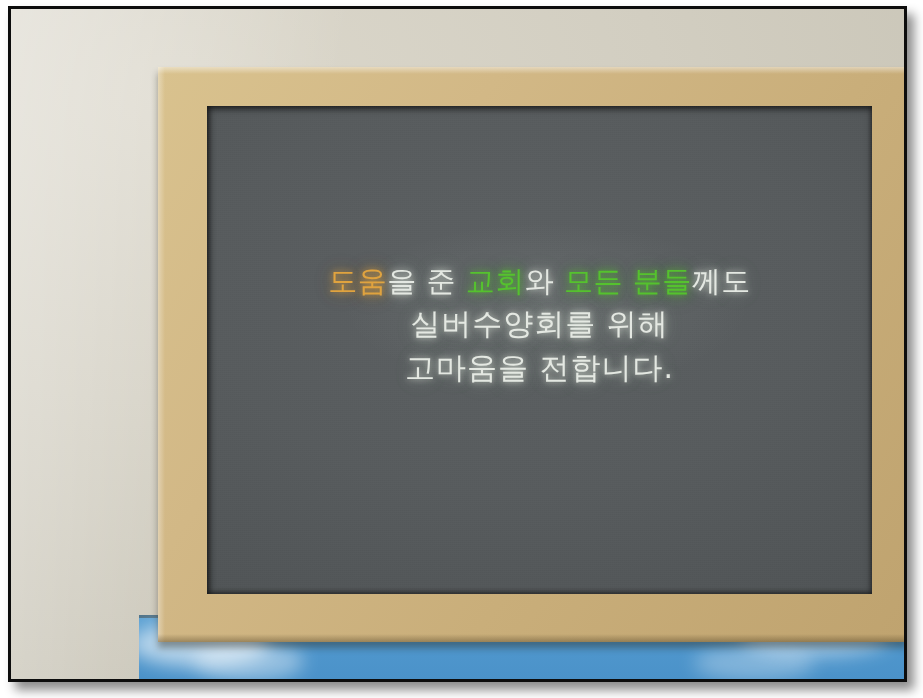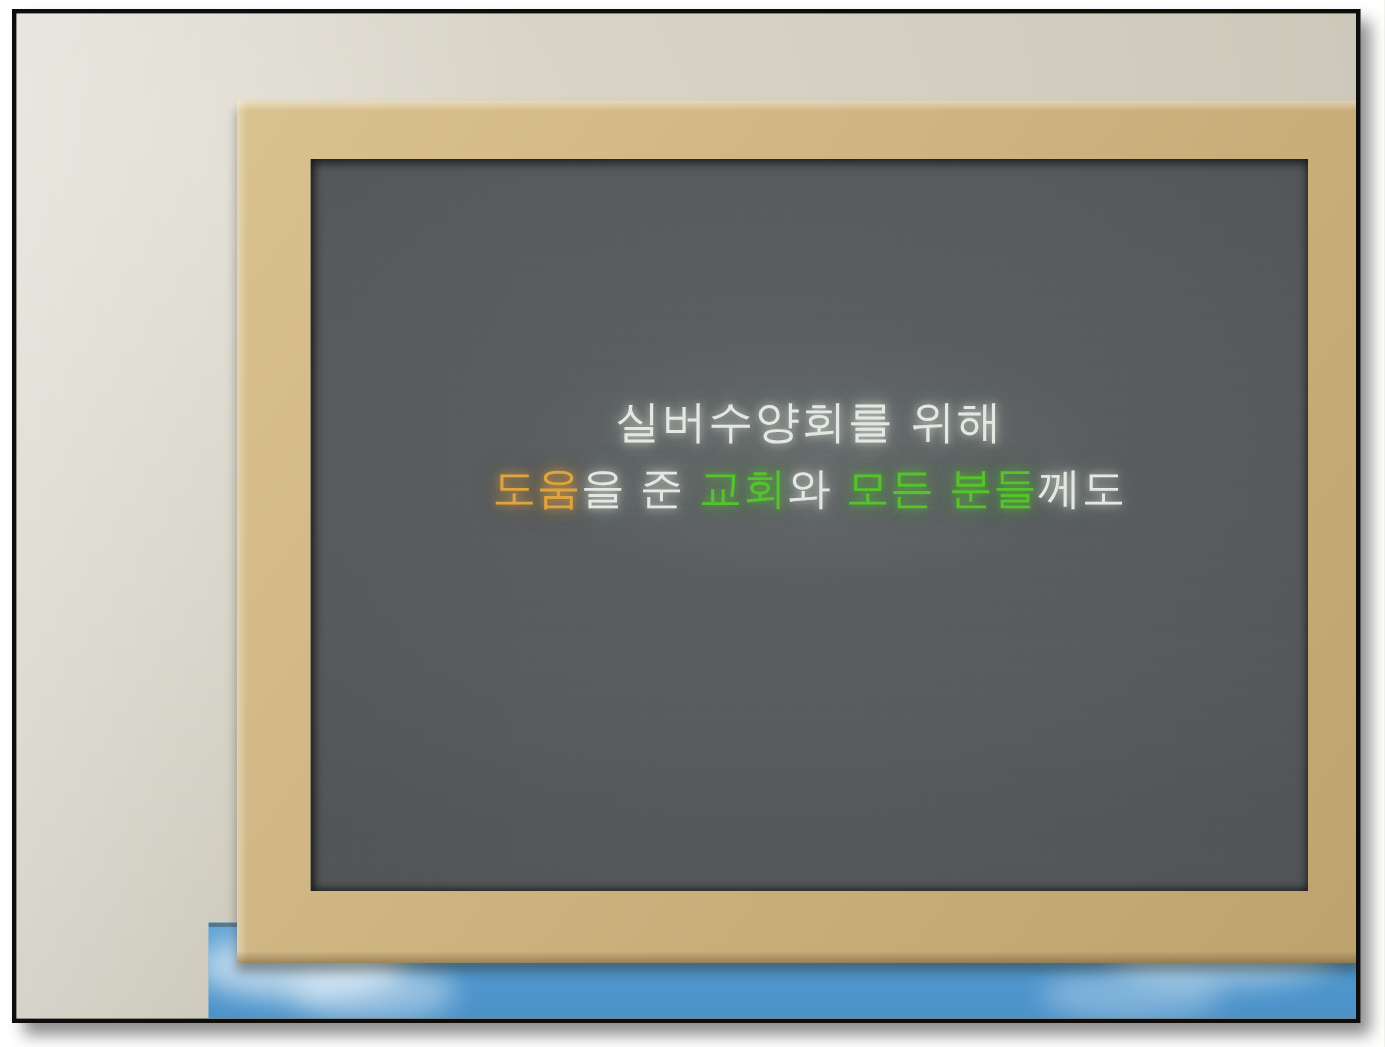--- a/index.html
+++ b/index.html
@@ -189,26 +189,29 @@
     <div class="frame-bevel-top"></div>
     <div class="frame-bevel-left"></div>
     <div class="frame-bevel-bottom"></div>
 
     <div class="screen">
       <div class="screen-grain"></div>
       <div class="screen-glow"></div>
 
       <div class="slide-text">
 
+        <span class="slide-line line-mid">
+          <span class="seg ink-orange">도움</span><span class="seg ink-white">을 준 </span><span class="seg ink-green">교회</span><span class="seg ink-white">와 </span><span class="seg ink-green">모든 분들</span><span class="seg ink-white">께도</span>
+        </span>
+
         <span class="slide-line">
           <span class="seg ink-white">실버수양회를 위해</span>
         </span>
 
-        <span class="slide-line line-mid">
-          <span class="seg ink-orange">도움</span><span class="seg ink-white">을 준 </span><span class="seg ink-green">교회</span><span class="seg ink-white">와 </span><span class="seg ink-green">모든 분들</span><span class="seg ink-white">께도</span>
+        <span class="slide-line">
+          <span class="seg ink-white">고마움을 전합니다.</span>
         </span>
-
 
       </div>
     </div>
   </div>
 
 </div>
 
 </body></html>

